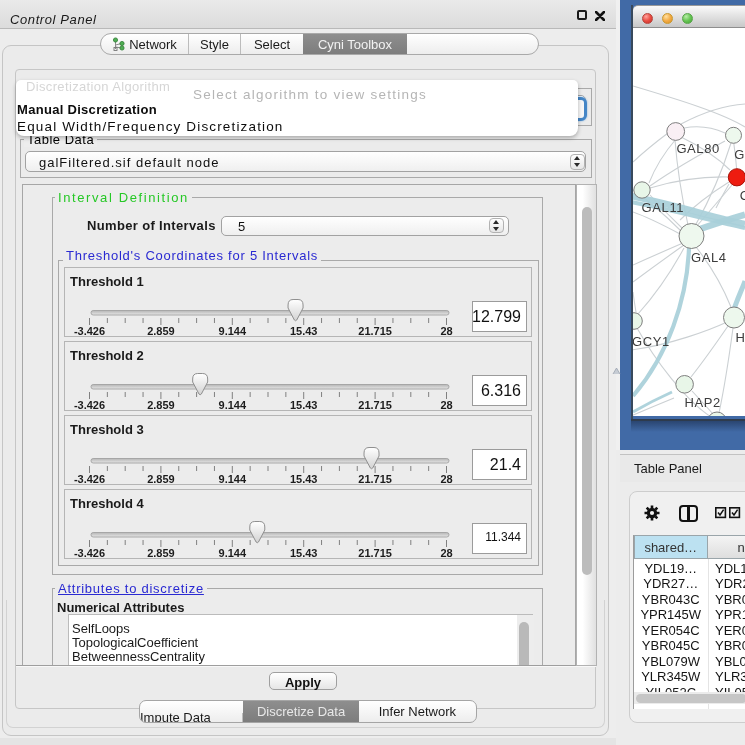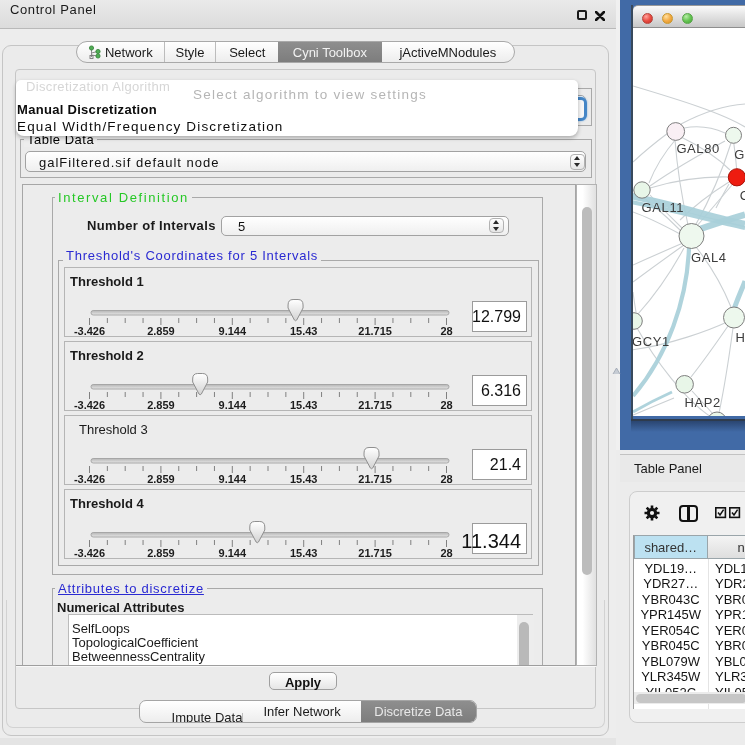--- a/index.html
+++ b/index.html
@@ -14,55 +14,52 @@
 .box { position:absolute; border:1px solid #a9a9a9; }
 .boxtitle { position:absolute; font-size:13px; background:#ececec; padding:0 3px; white-space:nowrap; }
 </style>
 </head>
 <body>
 <div id="page">
 
   <div class="abs" style="left:0;top:0;width:616px;height:745px;background:#ededed;"></div>
 
   <div class="abs" style="left:0;top:0;width:616px;height:29px;background:linear-gradient(#eaeaea,#dcdcdc);border-bottom:1px solid #b9b9b9;"></div>
-  <div class="abs t13" style="left:10px;top:2px;letter-spacing:0.6px;">Control Panel</div>
+  <div class="abs t13" style="left:10px;top:12px;letter-spacing:0.6px;font-style:italic;">Control Panel</div>
   <div class="abs" style="left:577px;top:10px;width:10px;height:10px;border:2px solid #1a1a1a;border-radius:2px;"></div>
   <svg class="abs" style="left:595px;top:10.5px;" width="10" height="10" viewBox="0 0 10 10">
       <path d="M1,1 L9,9 M9,1 L1,9" stroke="#111" stroke-width="2.6" stroke-linecap="round"></path>
     </svg>
 
   <div class="abs" style="left:0;top:738px;width:616px;height:7px;background:#e4e4e4;"></div>
 
   <div class="abs" style="left:2px;top:45px;width:607px;height:691px;border:1px solid #c5c5c5;border-radius:9px;background:#ebebeb;"></div>
   <div class="abs" style="left:6px;top:600px;width:599px;height:128px;border:1px solid #d2d2d2;border-top:none;border-radius:0 0 7px 7px;"></div>
 
   <div class="abs" style="left:15px;top:69px;width:581px;height:640px;border:1px solid #c6c6c6;border-radius:4px;background:#ebebeb;"></div>
 
-  <div class="abs" style="left:76px;top:33px;width:439px;height:22px;border:1px solid #a9a9a9;border-radius:11px;background:linear-gradient(#ffffff,#ededed);overflow:hidden;display:flex;margin-top:8px;">
+  <div class="abs" style="left:100px;top:33px;width:439px;height:22px;border:1px solid #a9a9a9;border-radius:11px;background:linear-gradient(#ffffff,#ededed);overflow:hidden;display:flex;">
     <div style="width:88px;display:flex;align-items:center;justify-content:center;border-right:1px solid #bcbcbc;">
       <svg width="13" height="14" viewBox="0 0 13 14" style="margin-right:4px;">
         <path d="M3.5,4 L3.5,12 M3.5,8 L9.5,6.5 M3.5,10 L9.5,11" stroke="#8a8a8a" stroke-width="1"></path>
         <rect x="2" y="10.5" width="3" height="3" fill="none" stroke="#777" stroke-width="0.9"></rect>
         <circle cx="3.5" cy="3" r="2.1" fill="#4fae54" stroke="#2e7d32" stroke-width="0.8"></circle>
         <circle cx="10" cy="6.5" r="2.1" fill="#4fae54" stroke="#2e7d32" stroke-width="0.8"></circle>
         <circle cx="10" cy="11" r="2.1" fill="#4fae54" stroke="#2e7d32" stroke-width="0.8"></circle>
       </svg>
       <span class="t13">Network</span>
       </div>
     <div style="width:52px;display:flex;align-items:center;justify-content:center;border-right:1px solid #bcbcbc;">
         <span class="t13">Style</span>
       </div>
     <div style="width:62px;display:flex;align-items:center;justify-content:center;">
         <span class="t13">Select</span>
       </div>
     <div style="width:104px;display:flex;align-items:center;justify-content:center;background:linear-gradient(#8e8e8e,#7d7d7d);">
         <span class="t13" style="color:#f2f2f2;">Cyni Toolbox</span>
-      </div>
-    <div style="width:133px;display:flex;align-items:center;justify-content:center;">
-        <span class="t13">jActiveMNodules</span>
       </div>
   </div>
 
   <div class="box" style="left:20px;top:88px;width:572px;height:38px;"></div>
   <div class="combo" style="left:25px;top:95px;width:561px;height:22px;"></div>
 
   <div class="abs" style="left:567px;top:97px;width:20px;height:24px;border:3px solid #4586c6;border-radius:6px;background:#f7f7f7;box-shadow:0 0 2px #7aaede;"></div>
 
   <div class="box" style="left:20px;top:139px;width:572px;height:39px;"></div>
   <div class="boxtitle" style="left:24px;top:132px;background:#ededed;letter-spacing:0.5px;">Table Data</div>
@@ -176,21 +173,21 @@
           <text x="238.70" y="66.5" text-anchor="middle" font-size="11" font-weight="bold" fill="#1c1c1c">15.43</text>
           <text x="310.10" y="66.5" text-anchor="middle" font-size="11" font-weight="bold" fill="#1c1c1c">21.715</text>
           <text x="381.50" y="66.5" text-anchor="middle" font-size="11" font-weight="bold" fill="#1c1c1c">28</text>
         <path d="M 127.67,40 L 127.67,37 Q 127.67,31.5 132.67,31.5 L 137.67,31.5 Q 142.67,31.5 142.67,37 L 142.67,40 L 136.37,52 Q 135.17,53.5 133.97,52 Z" fill="url(#thg2)" stroke="#8f8f8f" stroke-width="1"></path>
       </svg>
       <div class="abs" style="left:407px;top:33.5px;width:55px;height:31px;background:#ffffff;border:1px solid #9b9b9b;">
           <span style="position:absolute;right:5px;top:6px;font-size:16px;color:#111;">6.316</span>
         </div>
     </div>
     <div class="abs" style="left:41px;top:229.5px;width:468px;height:70.5px;border:1px solid #b5b5b5;background:#ececec;">
-      <div class="abs t13" style="left:5px;top:6px;font-weight:normal;margin-left:9px;">Threshold 3</div>
+      <div class="abs t13" style="left:5px;top:6px;font-weight:bold;">Threshold 3</div>
       <svg class="abs" style="left:0;top:0;" width="468" height="70.5" viewBox="0 0 468 70.5">
         <defs>
             <linearGradient id="thg3" x1="0" y1="0" x2="0" y2="1">
               <stop offset="0" stop-color="#ffffff"></stop>
               <stop offset="1" stop-color="#d2d2d2"></stop>
             </linearGradient>
         <linearGradient id="trg3" x1="0" y1="0" x2="0" y2="1">
               <stop offset="0" stop-color="#b5b5b5"></stop>
               <stop offset="1" stop-color="#e6e6e6"></stop>
             </linearGradient>
@@ -266,21 +263,21 @@
           <line x1="381.50" y1="50" x2="381.50" y2="57" stroke="#808080" stroke-width="1"></line>
         <text x="24.50" y="66.5" text-anchor="middle" font-size="11" font-weight="bold" fill="#1c1c1c">-3.426</text>
           <text x="95.90" y="66.5" text-anchor="middle" font-size="11" font-weight="bold" fill="#1c1c1c">2.859</text>
           <text x="167.30" y="66.5" text-anchor="middle" font-size="11" font-weight="bold" fill="#1c1c1c">9.144</text>
           <text x="238.70" y="66.5" text-anchor="middle" font-size="11" font-weight="bold" fill="#1c1c1c">15.43</text>
           <text x="310.10" y="66.5" text-anchor="middle" font-size="11" font-weight="bold" fill="#1c1c1c">21.715</text>
           <text x="381.50" y="66.5" text-anchor="middle" font-size="11" font-weight="bold" fill="#1c1c1c">28</text>
         <path d="M 184.79,40 L 184.79,37 Q 184.79,31.5 189.79,31.5 L 194.79,31.5 Q 199.79,31.5 199.79,37 L 199.79,40 L 193.49,52 Q 192.29,53.5 191.09,52 Z" fill="url(#thg4)" stroke="#8f8f8f" stroke-width="1"></path>
       </svg>
       <div class="abs" style="left:407px;top:33.5px;width:55px;height:31px;background:#ffffff;border:1px solid #9b9b9b;">
-          <span style="position:absolute;right:5px;top:6px;font-size:20px;color:#111;">11.344</span>
+          <span style="position:absolute;right:5px;top:6px;font-size:12px;color:#111;">11.344</span>
         </div>
     </div>
 
     <div class="box" style="left:29px;top:402.5px;width:491px;height:80px;border-bottom:none;"></div>
     <div class="boxtitle" style="left:32px;top:395.5px;color:#2a2ad2;letter-spacing:0.75px;text-decoration:underline;">Attributes to discretize</div>
     <div class="abs t13" style="left:34px;top:414.5px;font-weight:bold;">Numerical Attributes</div>
     <div class="abs" style="left:44.5px;top:428.5px;width:465.5px;height:60px;background:#ffffff;border:1px solid #bbbbbb;border-bottom:none;">
       <div class="abs" style="left:448px;top:0;width:17.5px;height:60px;background:#ededed;"></div>
       <div class="abs" style="left:450.5px;top:7.5px;width:9.5px;height:55px;background:#b9b9b9;border-radius:5px 5px 0 0;"></div>
       <div class="abs t13" style="left:3.5px;top:6px;">SelfLoops</div>
@@ -293,28 +290,28 @@
   <div class="abs" style="left:16px;top:666px;width:580px;height:1px;background:#f8f8f8;"></div>
 
   <div class="abs" style="left:576px;top:184px;width:21px;height:482px;background:linear-gradient(to right,#ffffff 30%,#e0e0e0);border:1px solid #b2b2b2;"></div>
   <div class="abs" style="left:581.5px;top:207px;width:10px;height:368px;background:#bcbcbc;border-radius:5px;"></div>
 
   <div class="abs" style="left:269px;top:672px;width:68px;height:18px;border:1px solid #9f9f9f;border-radius:5px;background:linear-gradient(#ffffff,#e6e6e6);text-align:center;">
     <span style="font-size:13px;font-weight:600;color:#111;line-height:17px;">Apply</span>
   </div>
 
   <div class="abs" style="left:139px;top:700px;width:338px;height:23px;border:1px solid #a5a5a5;border-radius:7px;background:linear-gradient(#ffffff,#ededed);overflow:hidden;display:flex;">
-    <div style="width:104px;display:flex;align-items:center;justify-content:flex-end;border-right:1px solid #bcbcbc;margin-top:12px;">
+    <div style="width:104px;display:flex;align-items:center;justify-content:flex-start;border-right:1px solid #bcbcbc;margin-top:12px;">
         <span class="t13">Impute Data</span>
+      </div>
+    <div style="width:116px;display:flex;align-items:center;justify-content:center;background:linear-gradient(#8e8e8e,#7d7d7d);">
+        <span class="t13" style="color:#e8e8e8;">Discretize Data</span>
       </div>
     <div style="width:118px;display:flex;align-items:center;justify-content:center;">
         <span class="t13">Infer Network</span>
-      </div>
-    <div style="width:116px;display:flex;align-items:center;justify-content:center;background:linear-gradient(#8e8e8e,#7d7d7d);">
-        <span class="t13" style="color:#e8e8e8;">Discretize Data</span>
       </div>
   </div>
 
   <div class="abs" style="left:16px;top:80px;width:562px;height:56px;background:#ffffff;border-radius:5px 5px 8px 8px;box-shadow:0 2px 4px rgba(0,0,0,0.28);z-index:50;"></div>
   <div class="abs" style="left:26px;top:79px;font-size:13px;letter-spacing:0.35px;color:#d6d6d6;z-index:51;white-space:nowrap;">Discretization Algorithm</div>
   <div class="abs" style="left:193px;top:87px;font-size:13.5px;letter-spacing:1.25px;color:#b5b5b5;z-index:51;white-space:nowrap;">Select algorithm to view settings</div>
   <div class="abs" style="left:17px;top:102px;font-size:13px;font-weight:bold;letter-spacing:0.3px;color:#0c0c0c;z-index:51;white-space:nowrap;">Manual Discretization</div>
   <div class="abs" style="left:17px;top:119px;font-size:13.5px;letter-spacing:1.15px;color:#0c0c0c;z-index:51;white-space:nowrap;text-align:right;">Equal Width/Frequency Discretization</div>
 
   <div class="abs" style="left:616px;top:0;width:4px;height:745px;background:#f0f0f0;"></div>

